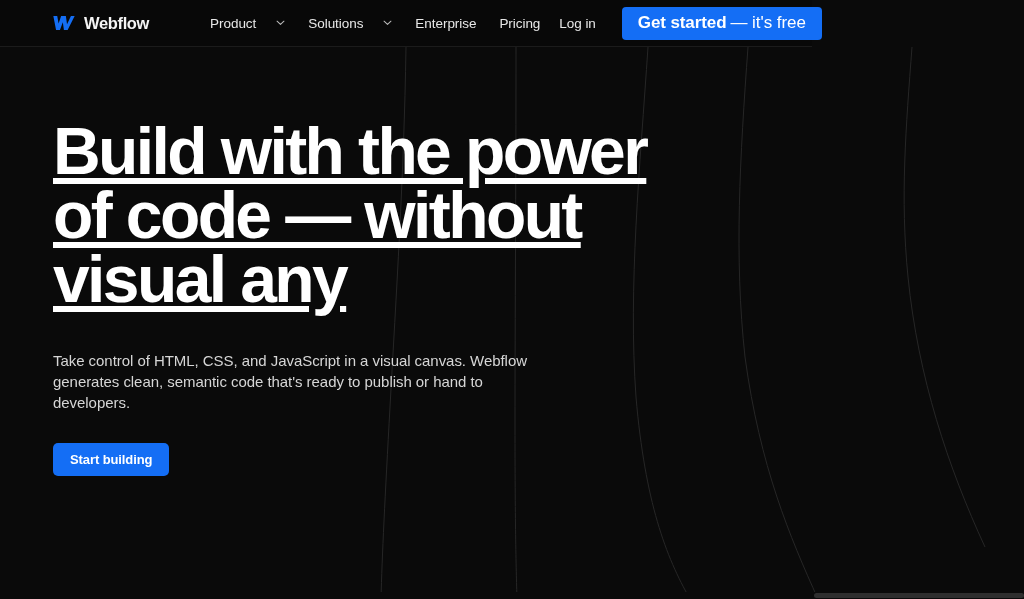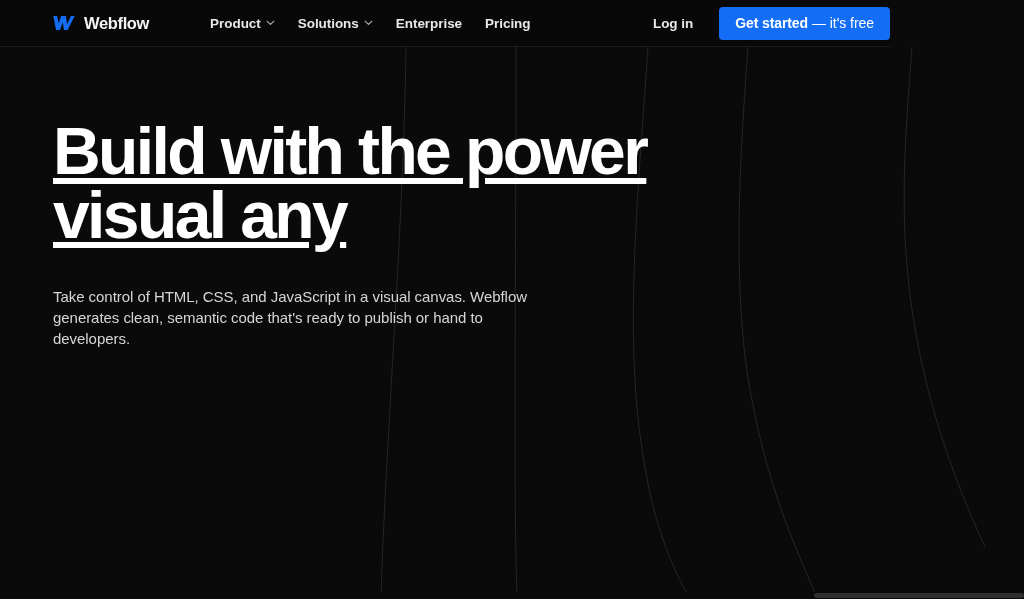--- a/index.html
+++ b/index.html
@@ -17,52 +17,52 @@
   
   .bg-curves {
     position:absolute; left:0; top:47px;
     width:1024px; height:552px;
     pointer-events:none; z-index:0;
   }
 
   
   .navbar {
     position:absolute; left:0; top:0;
-    width:890px; height:47px;
+    width:812px; height:47px;
     background:#080808;
     border-bottom:1px solid #1b1b1b;
     display:flex; align-items:center;
     z-index:10;
   }
   .nav-left { display:flex; align-items:center; padding-left:53px; }
   .logo { display:flex; align-items:center; gap:9px; cursor:pointer; }
   .logo-mark { width:22px; height:16px; display:block; }
   .logo-text {
     color:#f4f4f4; font-size:16.5px; font-weight:700;
     letter-spacing:-0.35px;
   }
   .nav-links { display:flex; align-items:center; margin-left:52px; gap:5px; }
   .nav-link {
-    display:flex; align-items:center; gap:5px;
-    color:#e8e8e8; font-size:13.5px; font-weight:700;
+    display:flex; align-items:center; gap:20px;
+    color:#e8e8e8; font-size:13.5px; font-weight:400;
     padding:6px 9px; border-radius:4px; cursor:pointer;
     white-space:nowrap; letter-spacing:-0.05px;
   }
   .chev { width:9px; height:6px; display:block; opacity:.85; flex:none; }
 
   .nav-right {
     margin-left:auto; display:flex; align-items:center;
     gap:0px; 
   }
   .nav-right .nav-link { padding:6px 10px; }
   .btn-getstarted {
     margin-left:16px;
     background:#146ef5;
     color:#ffffff;
-    font-size:14px;
+    font-size:17px;
     border:none; border-radius:4px;
     padding:0 16px; height:33px;
     display:flex; align-items:center; gap:4px;
     cursor:pointer; white-space:nowrap;
   }
   .btn-getstarted .gs-bold { font-weight:700; letter-spacing:-0.1px; }
   .btn-getstarted .gs-thin { font-weight:400; letter-spacing:-0.05px; }
 
   
   .hero {
@@ -177,27 +177,29 @@
         <span class="gs-thin">— it's free</span>
       </button>
     </div>
 
   </nav>
 
   <section class="hero">
 
     <h1 class="headline">
       <span>Build with the power</span>
+      <span>of code — without</span>
       <span>visual any</span>
     </h1>
 
     <p class="subtext">
       <span>Take control of HTML, CSS, and JavaScript in a visual canvas. Webflow</span>
       <span>generates clean, semantic code that's ready to publish or hand to developers.</span>
     </p>
 
+    <button class="btn-start">Start building</button>
 
   </section>
 
   <div class="scrollbar-track"></div>
   <div class="scrollbar-thumb"></div>
 
 </div>
 
 </body></html>

